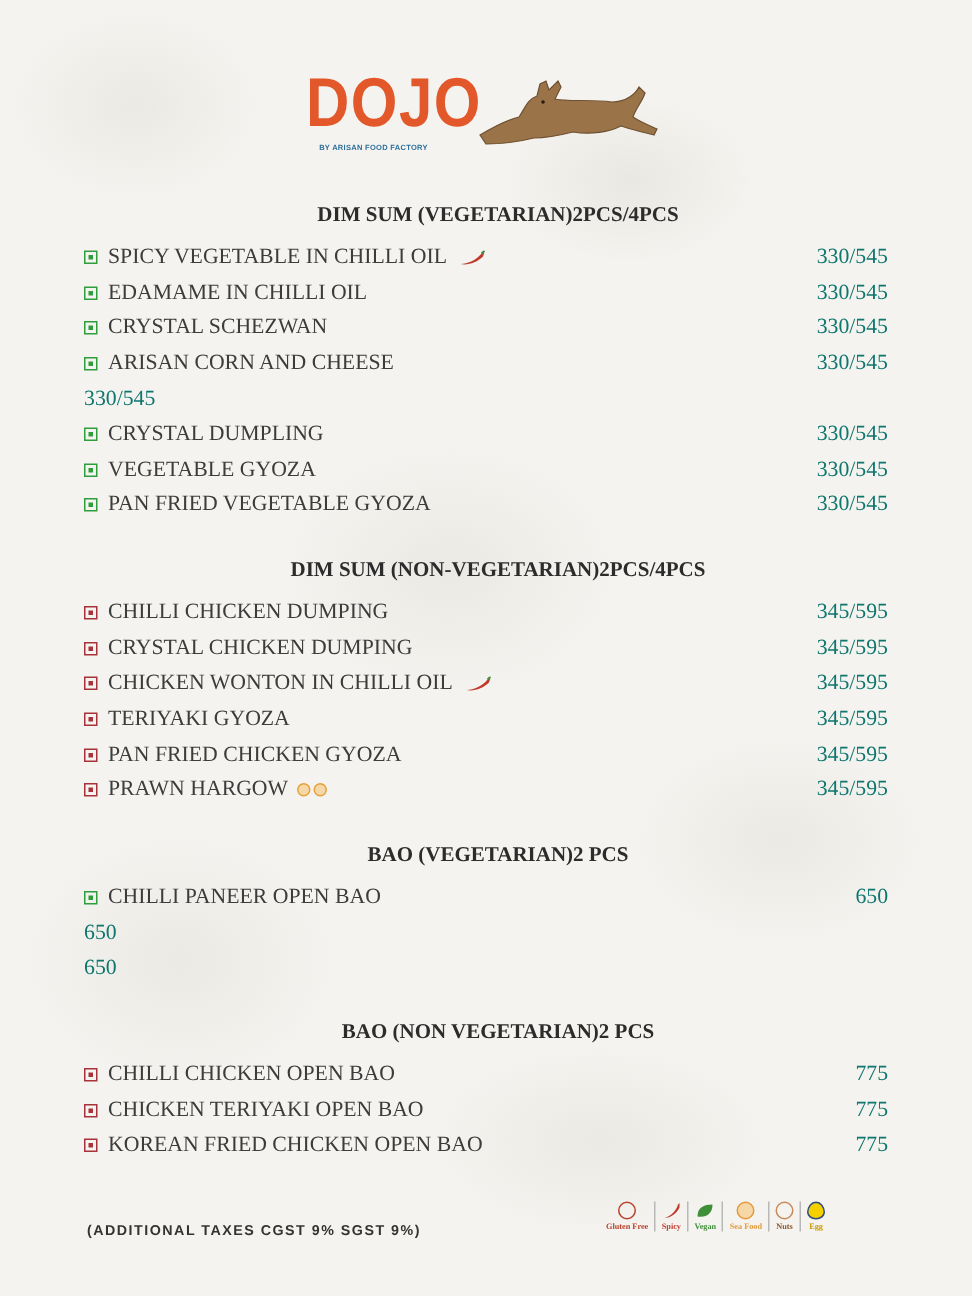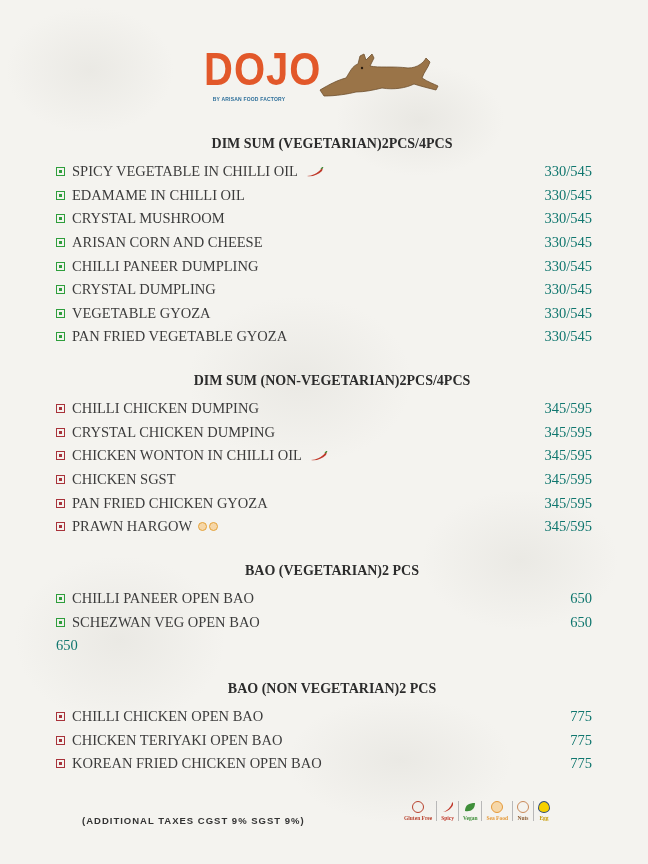--- a/index.html
+++ b/index.html
@@ -56,21 +56,21 @@
   .chili { display: inline-block; margin-left: 8px; width: 18px; height: 10px; }
   .tag-icons { display: inline-flex; gap: 2px; margin-left: 6px; }
   .tag-circle {
     width: 9px; height: 9px; border-radius: 50%; border: 1px solid #e4a23a;
     background: #f6d7a8; display: inline-block;
   }
 
   .footer-note {
     position: absolute; left: 58px; top: 815px;
     font-family: "Liberation Sans", sans-serif; font-size: 9.5px; font-weight: bold;
-    color: #333; letter-spacing: 1px; font-variant: small-caps; margin-left: 24px;
+    color: #333; letter-spacing: 1px; font-variant: small-caps;
   }
   .legend { position: absolute; left: 400px; top: 801px; display: flex; align-items: flex-end; }
   .legend-item { display: flex; flex-direction: column; align-items: center; padding: 0 4px; }
   .legend-sep { width: 1px; height: 20px; background: #b8b8b8; }
   .legend-icon { width: 12px; height: 12px; border-radius: 50%; margin-bottom: 2px; }
   .legend-label { font-family: "Liberation Serif", serif; font-size: 5.5px; font-weight: bold; }
 </style>
 </head>
 <body>
 
@@ -112,40 +112,34 @@
           </span>
           <span>EDAMAME IN CHILLI OIL</span>
         </div>
       <span class="price">330/545</span>
     </div>
     <div class="row">
       <div class="left">
           <span class="mark veg">
             <span class="dot"></span>
           </span>
-          <span>CRYSTAL MUSHROOM</span>
+          <span>CRYSTAL SCHEZWAN</span>
         </div>
       <span class="price">330/545</span>
     </div>
     <div class="row">
       <div class="left">
           <span class="mark veg">
             <span class="dot"></span>
           </span>
           <span>ARISAN CORN AND CHEESE</span>
         </div>
       <span class="price">330/545</span>
     </div>
     <div class="row">
-      <div class="left">
-          <span class="mark veg">
-            <span class="dot"></span>
-          </span>
-          <span>CHILLI PANEER DUMPLING</span>
-        </div>
       <span class="price">330/545</span>
     </div>
     <div class="row">
       <div class="left">
           <span class="mark veg">
             <span class="dot"></span>
           </span>
           <span>CRYSTAL DUMPLING</span>
         </div>
       <span class="price">330/545</span>
@@ -204,21 +198,21 @@
             <path d="M15 2 L17 0" stroke="#3f8f3a" stroke-width="1.2"></path>
           </svg>
       </div>
       <span class="price">345/595</span>
     </div>
     <div class="row">
       <div class="left">
           <span class="mark nonveg">
             <span class="dot"></span>
           </span>
-          <span>CHICKEN SGST</span>
+          <span>TERIYAKI GYOZA</span>
         </div>
       <span class="price">345/595</span>
     </div>
     <div class="row">
       <div class="left">
           <span class="mark nonveg">
             <span class="dot"></span>
           </span>
           <span>PAN FRIED CHICKEN GYOZA</span>
         </div>
@@ -247,26 +241,20 @@
     <div class="row">
       <div class="left">
           <span class="mark veg">
             <span class="dot"></span>
           </span>
           <span>CHILLI PANEER OPEN BAO</span>
         </div>
       <span class="price">650</span>
     </div>
     <div class="row">
-      <div class="left">
-          <span class="mark veg">
-            <span class="dot"></span>
-          </span>
-          <span>SCHEZWAN VEG OPEN BAO</span>
-        </div>
       <span class="price">650</span>
     </div>
     <div class="row">
       <span class="price">650</span>
     </div>
   </div>
 
   <div class="section" style="top:681px;">
     <div class="sec-head">
       <span>BAO (NON VEGETARIAN)</span>

